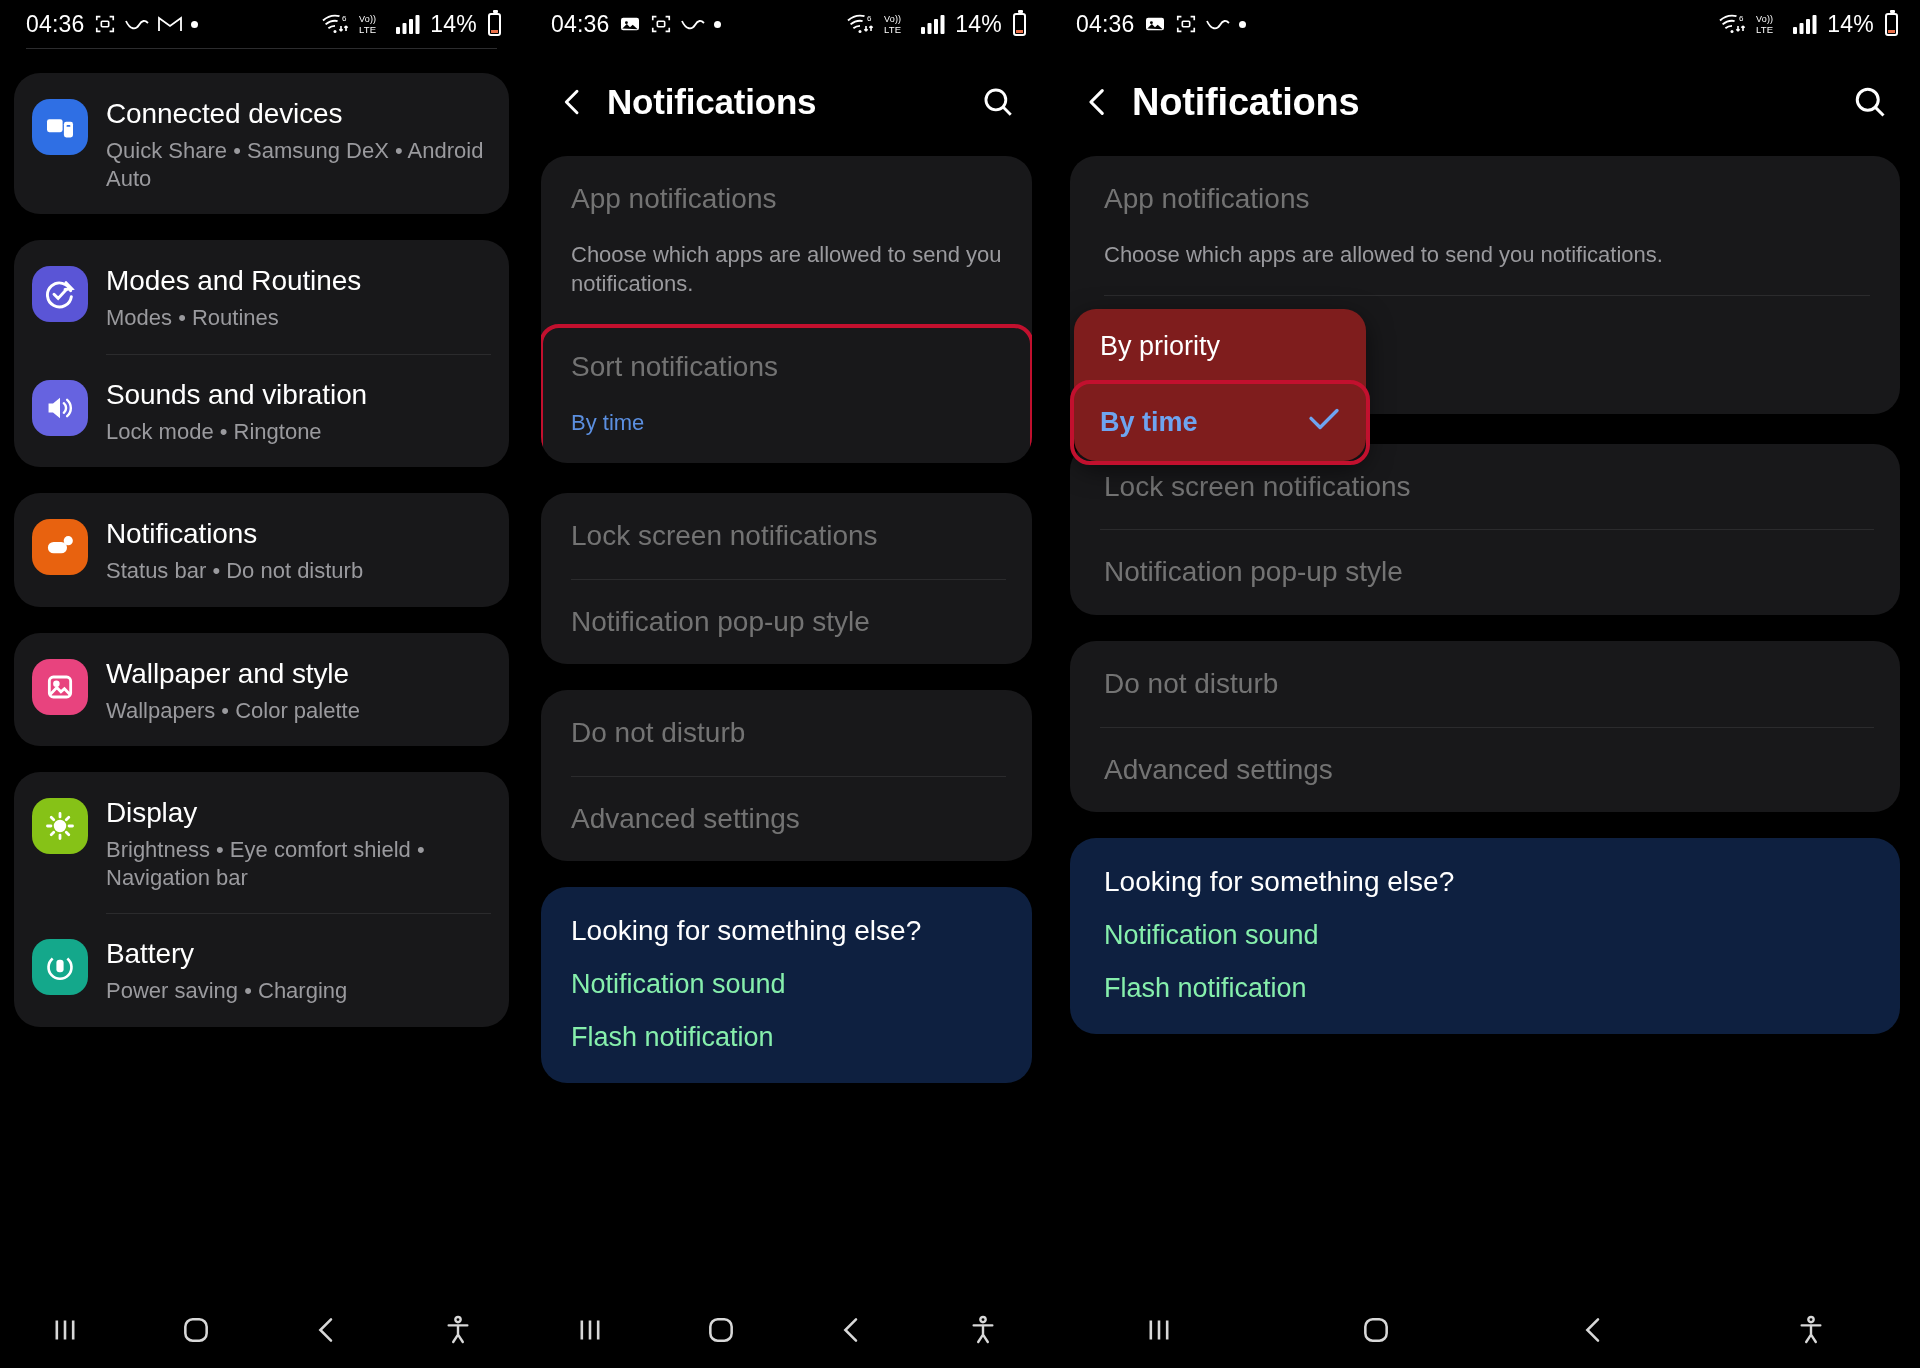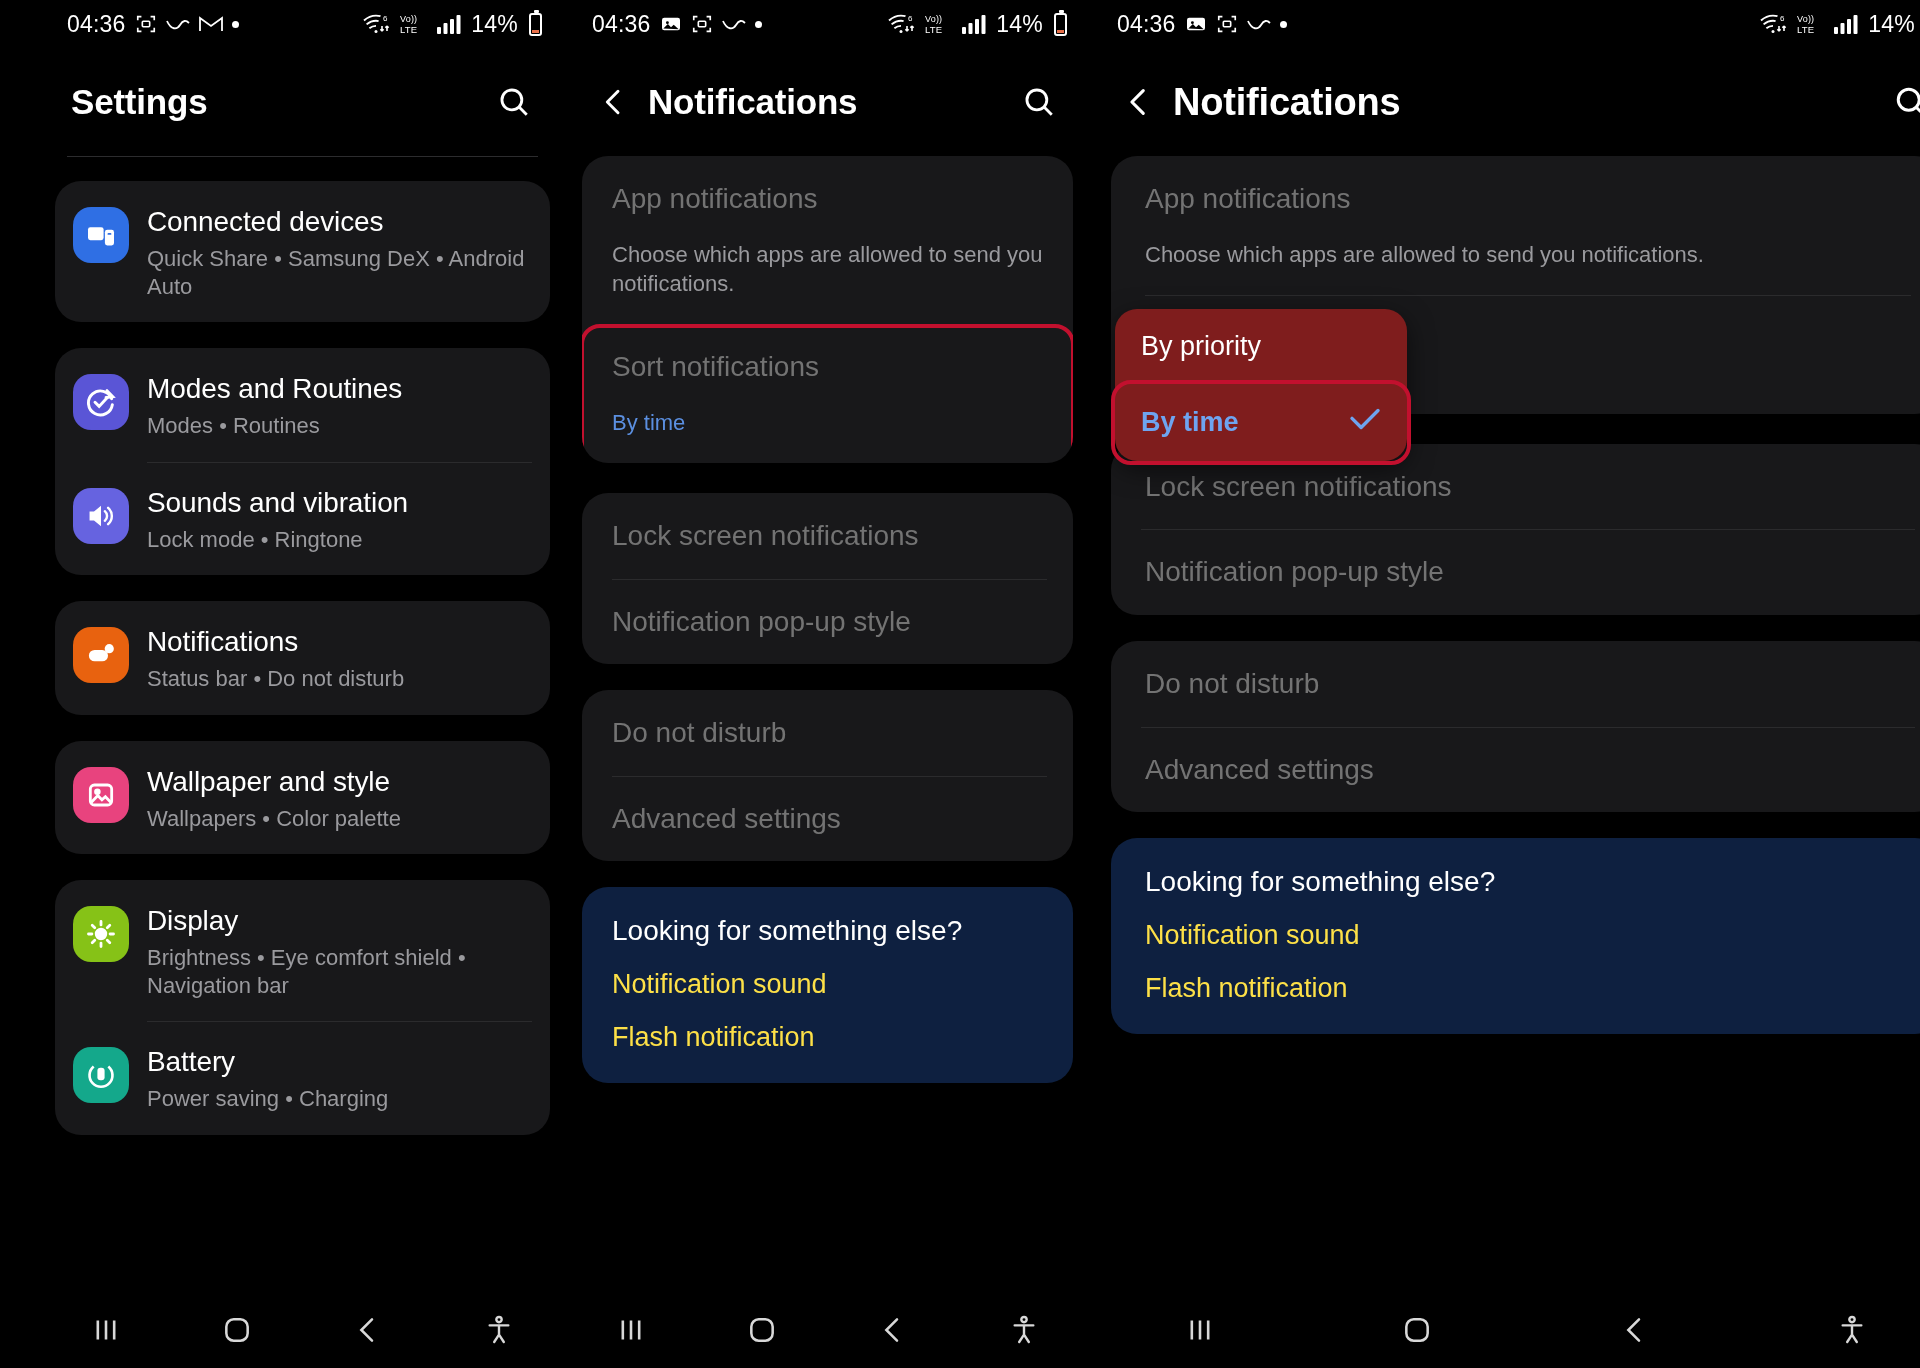--- a/index.html
+++ b/index.html
@@ -3,21 +3,21 @@
 <meta charset="utf-8">
 <style>
   * { box-sizing: border-box; margin: 0; padding: 0; }
   html, body {
     width: 1920px; height: 1368px;
     background: #000;
     font-family: "Liberation Sans", sans-serif;
     overflow: hidden;
     -webkit-font-smoothing: antialiased;
   }
-  .screens { display: flex; width: 1920px; height: 1368px; padding-left: 41px; }
+  .screens { display: flex; width: 1920px; height: 1368px; }
   .phone {
     position: relative;
     width: 523px; height: 1368px;
     background: #000;
     overflow: hidden;
     flex: 0 0 auto;
   }
   .phone.p2 { width: 525px; }
   .phone.p3 { width: 872px; }
   .phone + .phone { border-left: 2px solid #000; }
@@ -118,21 +118,21 @@
   }
   .nrow + .nrow::before {
     content: ""; position: absolute; top: 0; left: 30px; right: 26px;
     height: 1px; background: #2b2b2d;
   }
   .nrow .nlbl { color: #737373; font-size: 28px; line-height: 1.2; }
   .nrow .nsub { color: #9a9a9e; font-size: 22px; line-height: 1.33; margin-top: 24px; }
   .nrow .nsub.accent { color: #5b8fe0; font-size: 22px; }
 
   .bluecard-title { color:#fff; font-size: 28px; padding: 28px 30px 0 30px; }
-  .bluelink { color: #fde047; font-size: 27px; padding: 22px 30px 0 30px; }
+  .bluelink { color: #86efac; font-size: 27px; padding: 22px 30px 0 30px; }
   .bluelink.last { padding-bottom: 30px; }
 
   
   .hl {
     position: absolute; border: 4px solid #c2102e; border-radius: 20px;
     pointer-events: none; z-index: 30;
   }
 
   
   .popup {
@@ -217,30 +217,20 @@
             <rect x="7.5" y="10" width="4" height="11" rx="1"></rect>
             <rect x="14" y="6" width="4" height="15" rx="1"></rect>
             <rect x="20.5" y="2" width="4" height="19" rx="1"></rect>
           </svg>
         </span>
         <span class="sb-pct">14%</span>
         <span class="battery"></span>
       </div>
     </div>
 
-    <div class="appbar">
-      <div class="title">Settings</div>
-      <div class="sp"></div>
-      <div class="search">
-        <svg width="34" height="34" viewBox="0 0 24 24" fill="none" stroke="#fff" stroke-width="2">
-            <circle cx="10.5" cy="10.5" r="7"></circle>
-            <path d="M15.6 15.6L21 21"></path>
-          </svg>
-      </div>
-    </div>
 
     <div class="topline"></div>
 
     <div class="content">
 
       <div class="card">
         <div class="row">
           <div class="icn" style="background:#2f6fe4">
             <svg width="32" height="26" viewBox="0 0 24 20" fill="#fff">
               <rect x="2" y="4" width="12" height="10" rx="1.8"></rect>

